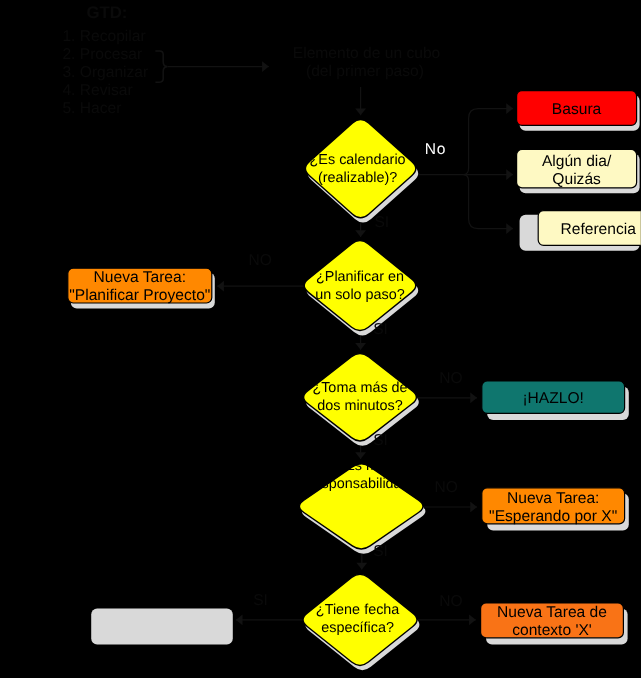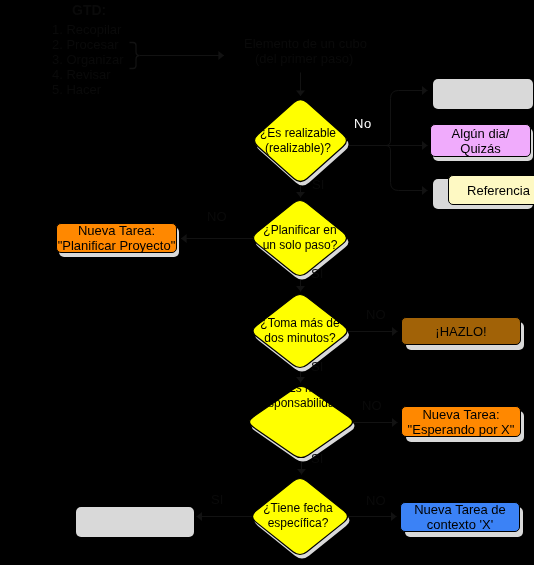--- a/index.html
+++ b/index.html
@@ -73,21 +73,21 @@
       <path d="M 310.4 393.1 L 350.8 420.9 Q 358.2 426.0 350.8 431.1 L 310.4 458.9 Q 303.0 464.1 295.6 458.9 L 255.2 431.1 Q 247.8 426.0 255.2 420.9 L 295.6 393.1 Q 303.0 387.9 310.4 393.1 Z" fill="#d9d9d9" stroke="none"></path>
       <path d="M 308.4 389.1 L 348.8 416.9 Q 356.2 422.0 348.8 427.1 L 308.4 454.9 Q 301.0 460.1 293.6 454.9 L 253.2 427.1 Q 245.8 422.0 253.2 416.9 L 293.6 389.1 Q 301.0 383.9 308.4 389.1 Z" fill="#FFFF00" stroke="#000000" stroke-width="1.2"></path>
     </g>
     <g>
       <path d="M 309.0 485.3 L 346.0 514.9 Q 353.0 520.5 346.0 526.1 L 309.0 555.7 Q 302.0 561.3 295.0 555.7 L 258.0 526.1 Q 251.0 520.5 258.0 514.9 L 295.0 485.3 Q 302.0 479.7 309.0 485.3 Z" fill="#d9d9d9" stroke="none"></path>
       <path d="M 307.0 481.3 L 344.0 510.9 Q 351.0 516.5 344.0 522.1 L 307.0 551.7 Q 300.0 557.3 293.0 551.7 L 256.0 522.1 Q 249.0 516.5 256.0 510.9 L 293.0 481.3 Q 300.0 475.7 307.0 481.3 Z" fill="#FFFF00" stroke="#000000" stroke-width="1.2"></path>
     </g>
   </svg>
 
   <div class="dlabel" style="left:198px;top:126px;width:200px;">
-    <span>¿Es realizable</span>
+    <span>¿Es calendario</span>
     <span>(realizable)?</span>
   </div>
   <div class="dlabel" style="left:200px;top:223px;width:200px;">
     <span>¿Planificar en</span>
     <span>un solo paso?</span>
   </div>
   <div class="dlabel" style="left:200px;top:316px;width:200px;">
     <span>¿Toma más de</span>
     <span>dos minutos?</span>
   </div>
@@ -105,50 +105,53 @@
   <div class="txt" style="left:207px;top:209px;font-size:13px;">NO</div>
   <div class="txt" style="left:311px;top:266px;font-size:13px;">SI</div>
   <div class="txt" style="left:366px;top:307px;font-size:13px;">NO</div>
   <div class="txt" style="left:311px;top:359px;font-size:13px;">SI</div>
   <div class="txt" style="left:362px;top:398px;font-size:13px;">NO</div>
   <div class="txt" style="left:311px;top:451px;font-size:13px;">SI</div>
   <div class="txt" style="left:211px;top:492px;font-size:13px;">SI</div>
   <div class="txt" style="left:366px;top:493px;font-size:13px;">NO</div>
 
   <div class="shadow" style="left:433px;top:79px;width:100px;height:30px;"></div>
+  <div class="box" style="left:430px;top:75px;width:101px;height:30px;background:#FF0000;">
+    <span>Basura</span>
+  </div>
 
   <div class="shadow" style="left:433px;top:128px;width:100px;height:33px;"></div>
-  <div class="box" style="left:430px;top:124px;width:101px;height:33px;background:#f0abfc;justify-content:center;">
+  <div class="box" style="left:430px;top:124px;width:101px;height:33px;background:#fef9c3;justify-content:center;">
     <span>Algún dia/</span>
     <span>Quizás</span>
   </div>
 
   <div class="shadow" style="left:433px;top:179px;width:100px;height:30px;"></div>
   <div class="box" style="left:448px;top:175px;width:101px;height:30px;background:#fef9c3;">
     <span>Referencia</span>
   </div>
 
   <div class="shadow" style="left:59px;top:227px;width:120px;height:30px;"></div>
   <div class="box" style="left:56px;top:223px;width:121px;height:30px;background:#FF8800;">
     <span>Nueva Tarea:</span>
     <span>"Planificar Proyecto"</span>
   </div>
 
   <div class="shadow" style="left:406px;top:322px;width:118px;height:28px;"></div>
-  <div class="box" style="left:401px;top:317px;width:120px;height:28px;background:#a16207;">
+  <div class="box" style="left:401px;top:317px;width:120px;height:28px;background:#0f766e;">
     <span>¡HAZLO!</span>
   </div>
 
   <div class="shadow" style="left:406px;top:411px;width:118px;height:31px;"></div>
   <div class="box" style="left:401px;top:406px;width:120px;height:31px;background:#FF8800;">
     <span>Nueva Tarea:</span>
     <span>"Esperando por X"</span>
   </div>
 
   <div class="shadow" style="left:76px;top:507px;width:118px;height:30px;"></div>
 
   <div class="shadow" style="left:405px;top:507px;width:118px;height:30px;"></div>
-  <div class="box" style="left:400px;top:502px;width:120px;height:30px;background:#3b82f6;">
+  <div class="box" style="left:400px;top:502px;width:120px;height:30px;background:#f97316;">
     <span>Nueva Tarea de</span>
     <span>contexto 'X'</span>
   </div>
 
 </div>
 
 </body></html>

